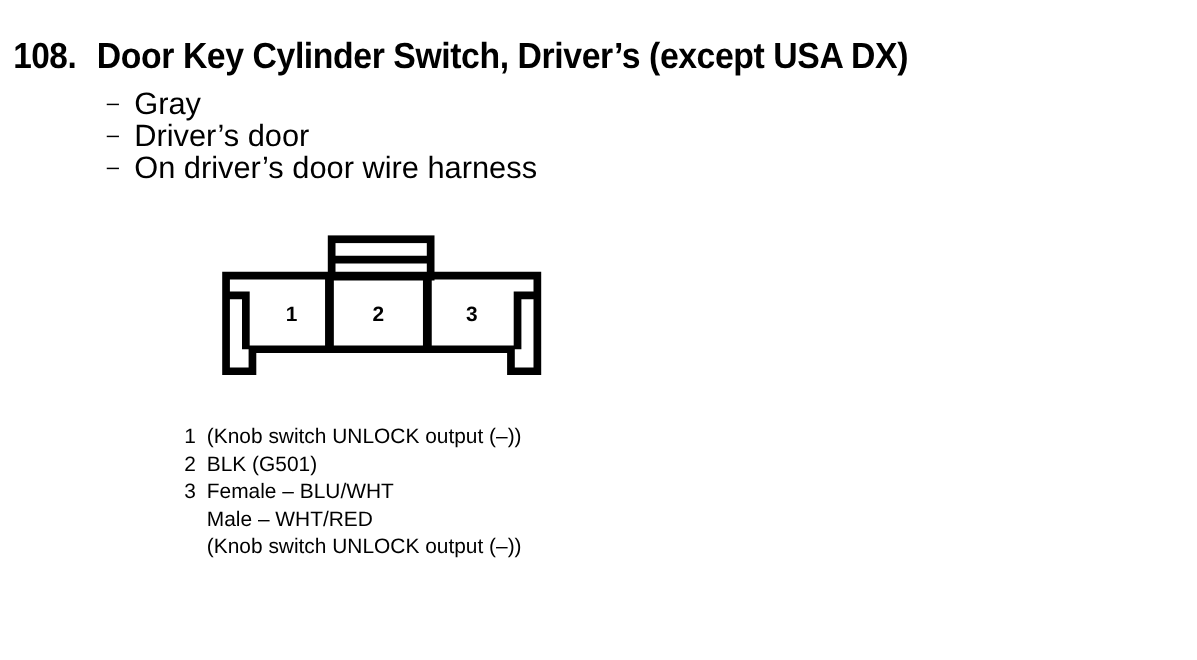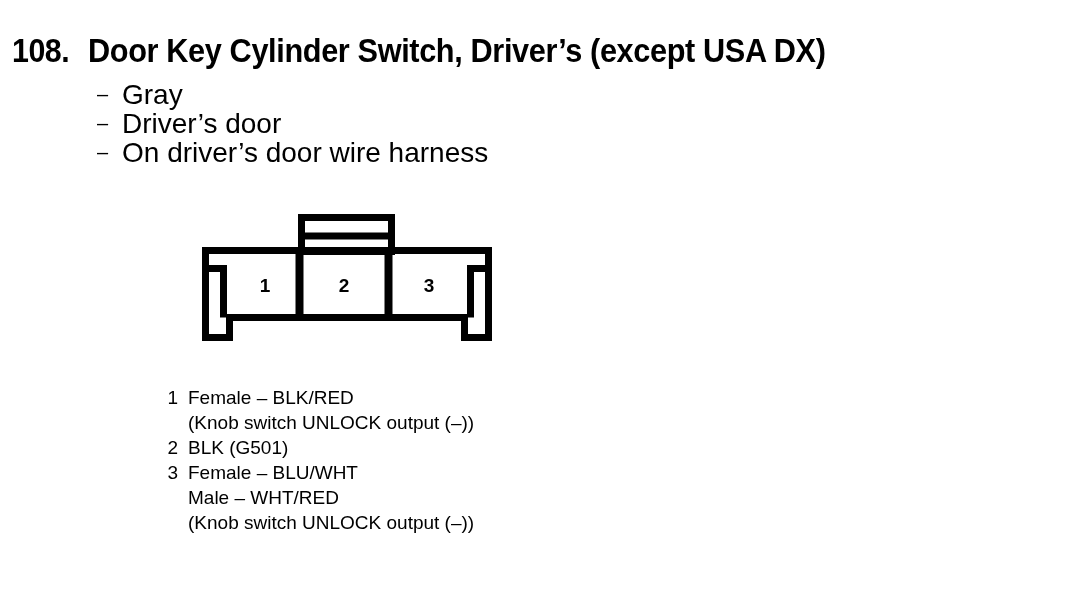--- a/index.html
+++ b/index.html
@@ -166,21 +166,20 @@
     <text class="pin-num" x="154" y="87" text-anchor="middle">2</text>
     <text class="pin-num" x="239" y="87" text-anchor="middle">3</text>
   </svg>
 </div>
 
 <div class="legend">
 
   <div class="legend-row">
     <span class="legend-num">1</span>
     <div class="legend-lines">
-      <div class="legend-line">Female – BLK/RED</div>
       <div class="legend-line">(Knob switch UNLOCK output (–))</div>
     </div>
   </div>
 
   <div class="legend-row">
     <span class="legend-num">2</span>
     <div class="legend-lines">
       <div class="legend-line">BLK (G501)</div>
     </div>
   </div>

